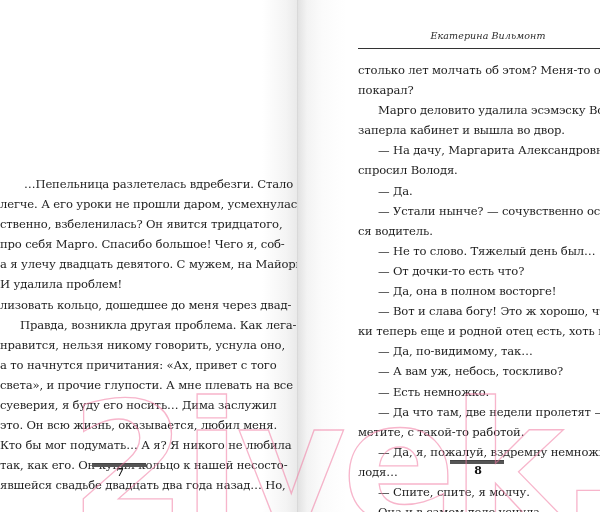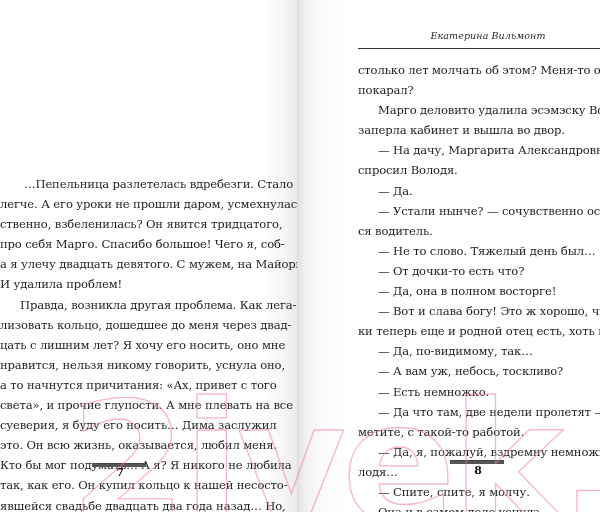--- a/index.html
+++ b/index.html
@@ -130,23 +130,22 @@
 <div class="spread">
 
   <div class="page page-left">
     <div class="left-text text">
       <span class="line just indent" style="margin-left:4px">…Пепельница разлетелась вдребезги. Стало</span>
       <span class="line just">легче. А его уроки не прошли даром, усмехнулась</span>
       <span class="line just">ственно, взбеленилась? Он явится тридцатого,</span>
       <span class="line just">про себя Марго. Спасибо большое! Чего я, соб-</span>
       <span class="line just">а я улечу двадцать девятого. С мужем, на Майорку.</span>
       <span class="line">И удалила проблем!</span>
+      <span class="line just">лизовать кольцо, дошедшее до меня через двад-</span>
       <span class="line just indent">Правда, возникла другая проблема. Как лега-</span>
-      <span class="line just">лизовать кольцо, дошедшее до меня через двад-</span>
-      <span class="line just">цать с лишним лет? Я хочу его носить, оно мне</span>
       <span class="line just">нравится, нельзя никому говорить, уснула оно,</span>
       <span class="line just">а то начнутся причитания: «Ах, привет с того</span>
       <span class="line just">света», и прочие глупости. А мне плевать на все</span>
       <span class="line just">суеверия, я буду его носить… Дима заслужил</span>
       <span class="line just">это. Он всю жизнь, оказывается, любил меня.</span>
       <span class="line just">Кто бы мог подумать… А я? Я никого не любила</span>
       <span class="line just">так, как его. Он купил кольцо к нашей несосто-</span>
       <span class="line just">явшейся свадьбе двадцать два года назад… Но,</span>
 
     </div>

